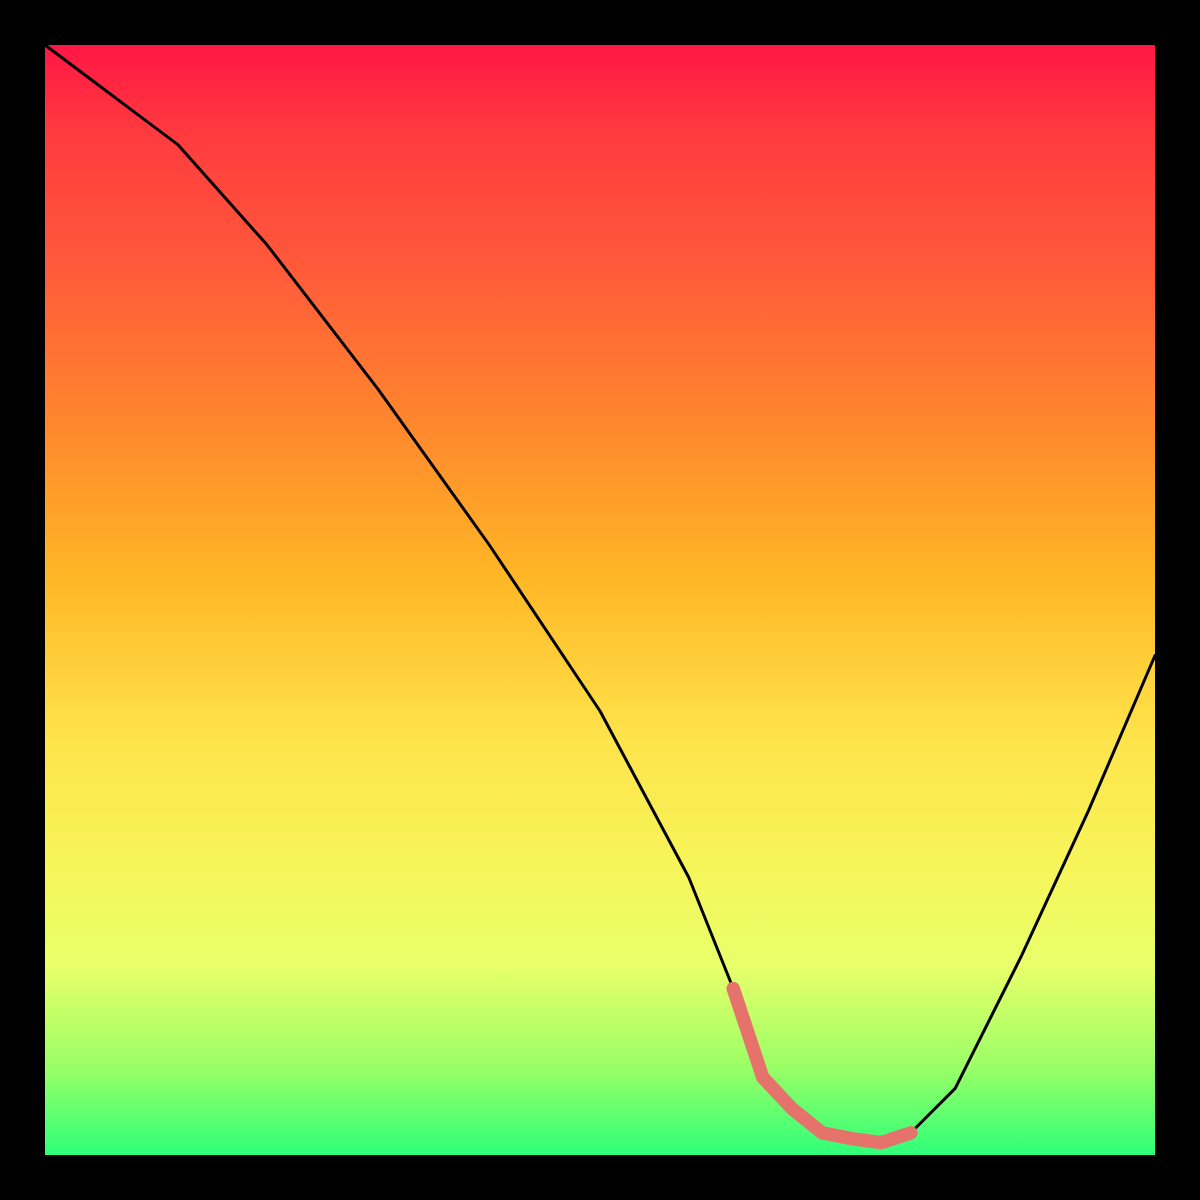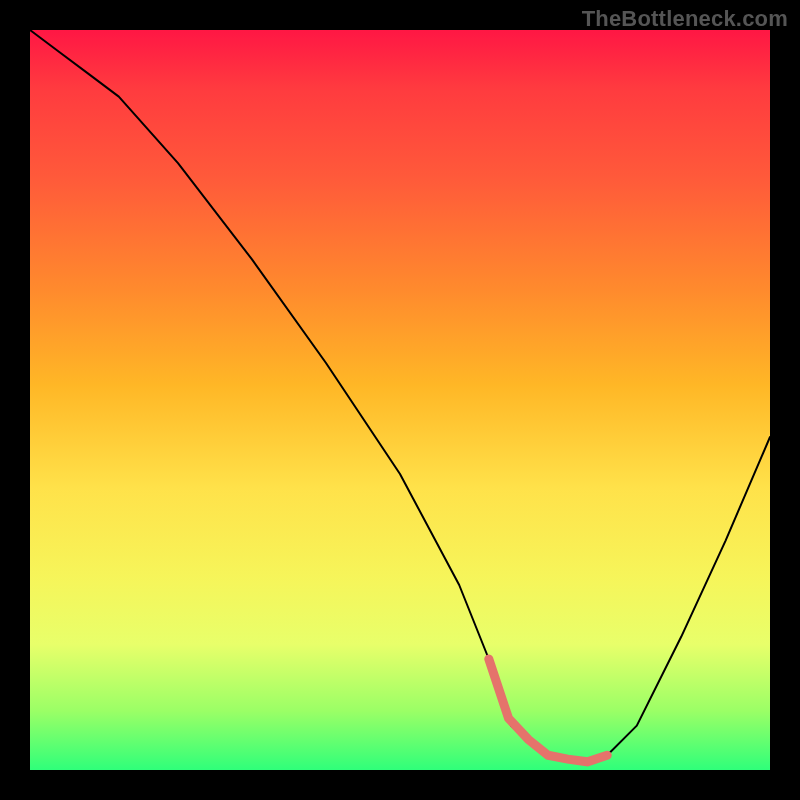--- a/index.html
+++ b/index.html
@@ -68,21 +68,20 @@
     stroke: #e5736b;
     stroke-width: 9;
     stroke-linecap: round;
   }
 </style>
 </head>
 <body>
 
 <div class="frame">
 
-  <div class="watermark">TheBottleneck.com</div>
 
   <div class="plot">
 
     <svg class="curve" viewBox="0 0 740 740" preserveAspectRatio="none">
 
       <path id="curve-path" class="black-line" d="M0.0 0.0 L29.6 22.2 L59.2 44.4 L88.8 66.6 L148.0 133.2 L222.0 229.4 L296.0 333.0 L370.0 444.0 L429.2 555.0 L458.8 629.0 L481.0 695.6 L518.0 725.2 L555.0 732.6 L577.2 725.2 L606.8 695.6 L651.2 606.8 L695.6 510.6 L740.0 407.0"></path>
 
       <path id="marker-path" class="marker-line" d="M458.8 629.0 L478.5 688.2 L498.3 709.4 L518.0 725.2 L537.7 729.1 L557.5 731.8 L577.2 725.2"></path>
     </svg>
 

